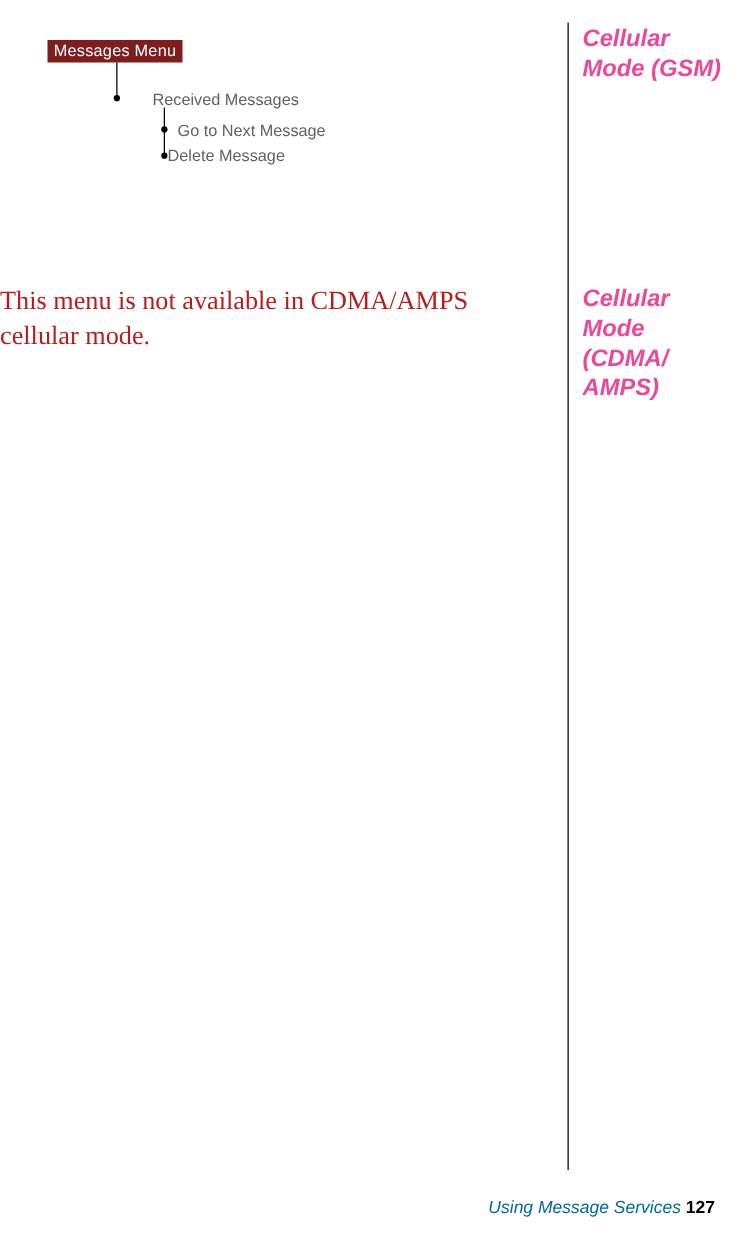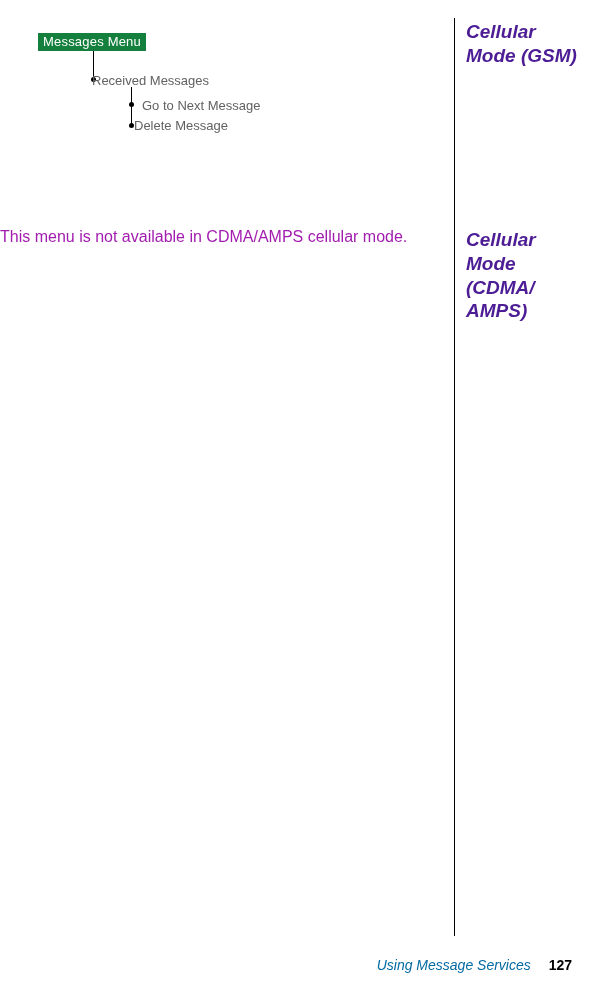--- a/index.html
+++ b/index.html
@@ -26,38 +26,38 @@
     .sidebar {
       position: absolute;
       left: 466px;
       width: 120px;
     }
     .sidebar-heading {
       font-weight: bold;
       font-style: italic;
       font-size: 19px;
       line-height: 1.25;
-      color: #4c1d95;
+      color: #ec4899;
     }
     .sidebar-heading.gsm {
       top: 20px;
       position: absolute;
     }
     .sidebar-heading.cdma {
       top: 228px;
       position: absolute;
     }
     .menu-root {
       position: absolute;
       left: 38px;
       top: 32px;
     }
     .menu-title {
       display: inline-block;
-      background: #15803d;
+      background: #7f1d1d;
       color: #ffffff;
       font-size: 13px;
       padding: 1px 5px 2px 5px;
       letter-spacing: 0.2px;
     }
     .tree {
       position: relative;
     }
     .tree-line-vert {
       position: absolute;
@@ -75,58 +75,58 @@
       position: absolute;
       font-size: 13px;
       color: #636262;
       white-space: nowrap;
     }
     .body-text {
       position: absolute;
       left: 0px;
       top: 226px;
       width: 440px;
-      font-size: 16px;
+      font-size: 21px;
       line-height: 1.35;
-      color: #a21caf;
+      color: #b91c1c;
+      font-family: Liberation Serif, serif;
     }
     .footer {
       position: absolute;
       bottom: 30px;
       right: 25px;
       font-size: 14px;
       font-style: italic;
     }
     .footer .section-title {
       color: #0369a1;
     }
     .footer .page-num {
       font-weight: bold;
       font-style: normal;
-      margin-left: 14px;
     }
   </style>
 </head>
 <body>
 
 <div class="divider"></div>
 
 <div class="sidebar">
   <div class="sidebar-heading gsm">Cellular Mode (GSM)</div>
   <div class="sidebar-heading cdma">Cellular Mode (CDMA/ AMPS)</div>
 </div>
 
 <div class="menu-root">
   <span class="menu-title">Messages Menu</span>
 
   <div class="tree">
 
     <div class="tree-line-vert" style="left:55px; top:0px; height:28px;"></div>
     <div class="bullet" style="left:53px; top:26px;"></div>
-    <div class="tree-label" style="left:54px; top:22px;">Received Messages</div>
+    <div class="tree-label" style="left:84px; top:22px;">Received Messages</div>
 
     <div class="tree-line-vert" style="left:93px; top:36px; height:38px;"></div>
 
     <div class="bullet" style="left:91px; top:51px;"></div>
     <div class="tree-label" style="left:104px; top:47px;text-align:right;">Go to Next Message</div>
 
     <div class="bullet" style="left:91px; top:72px;"></div>
     <div class="tree-label" style="left:96px; top:67px;">Delete Message</div>
   </div>
 </div>

